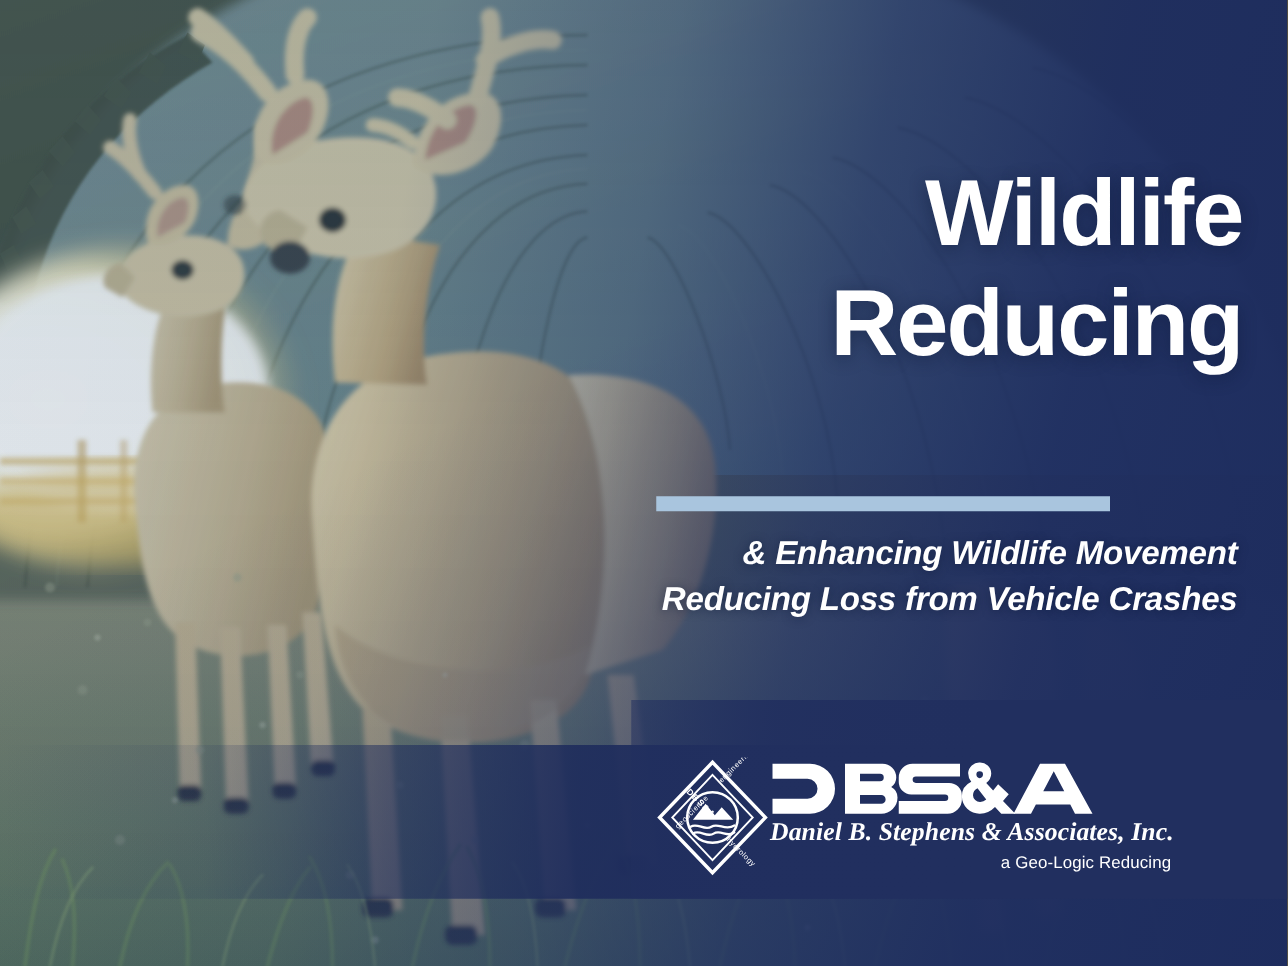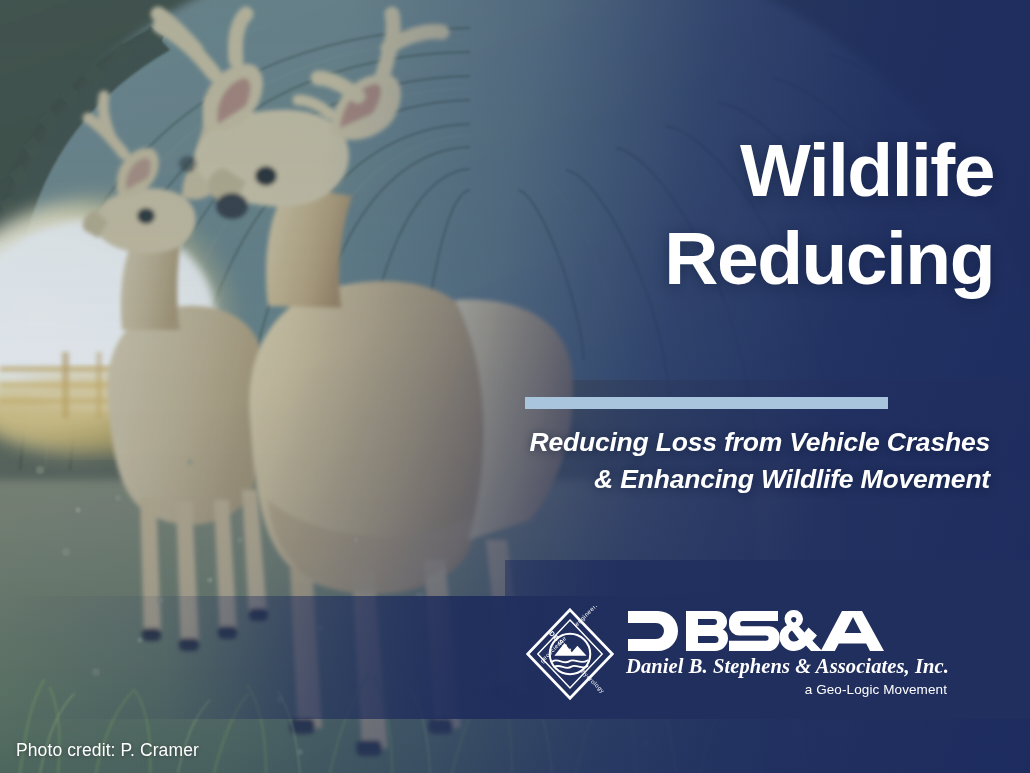--- a/index.html
+++ b/index.html
@@ -101,21 +101,21 @@
     white-space:nowrap;
     text-shadow:0 1px 8px rgba(10,22,52,0.5);
   }
 
   
   #logo{
     position:absolute;left:524px;top:604px;width:400px;height:104px;
     display:flex;align-items:flex-start;
   }
   #logo-mark{width:92px;height:96px;flex:none;margin-top:2px;}
-  #logo-text{margin-left:10px;padding-top:4px;}
+  #logo-text{padding-top:4px;}
   #logo-wordmark{
     display:block;
     height:46px;
   }
   #logo-tag{
     color:#ffffff;
     font-family:"Liberation Serif", serif;
     font-style:italic;
     font-weight:bold;
     font-size:20.5px;
@@ -440,22 +440,22 @@
   <div id="footer-block"></div>
 
   <div id="title-block">
     <div class="title-line">Wildlife</div>
     <div class="title-line">Reducing</div>
   </div>
 
   <div id="rule"></div>
 
   <div id="subtitle">
+    <div class="sub-line">&amp; Enhancing Wildlife Movement</div>
     <div class="sub-line">Reducing Loss from Vehicle Crashes</div>
-    <div class="sub-line">&amp; Enhancing Wildlife Movement</div>
   </div>
 
   <div id="logo">
 
     <svg id="logo-mark" viewBox="0 0 100 104" aria-hidden="true">
 
       <polygon points="50,4 96,52 50,100 4,52" fill="none" stroke="#ffffff" stroke-width="3"></polygon>
       <polygon points="50,15 85,52 50,89 15,52" fill="none" stroke="#ffffff" stroke-width="1.6"></polygon>
 
       <circle cx="50" cy="52" r="22" fill="none" stroke="#ffffff" stroke-width="2.2"></circle>
@@ -495,19 +495,18 @@
                    M 166 22.5 a 6.4 6.4 0 0 0 -3.6 5.6 a 5.6 5.6 0 0 0 5.8 5.5
                    a 8 8 0 0 0 4.8 -2 z
                    M 167.8 9 a 2.6 2.6 0 0 0 -2.7 2.6 a 3.3 3.3 0 0 0 2.6 3 a 3.2 3.2 0 0 0 2.7 -3
                    a 2.6 2.6 0 0 0 -2.6 -2.6 z"></path>
 
           <path d="M 216 3 h 20 l 22 40 h -14 l -3.8 -7.4 h -27.5 l -3.9 7.4 h -14 z
                    M 218.6 25 h 16.8 l -8.4 -16 z"></path>
         </g>
       </svg>
       <div id="logo-tag">Daniel B. Stephens &amp; Associates, Inc.</div>
-      <div id="logo-geologic">a Geo-Logic Movement</div>
+      <div id="logo-geologic">a Geo-Logic Reducing</div>
     </div>
   </div>
 
-  <div id="photo-credit">Photo credit: P. Cramer</div>
 
 </div>
 
 </body></html>

